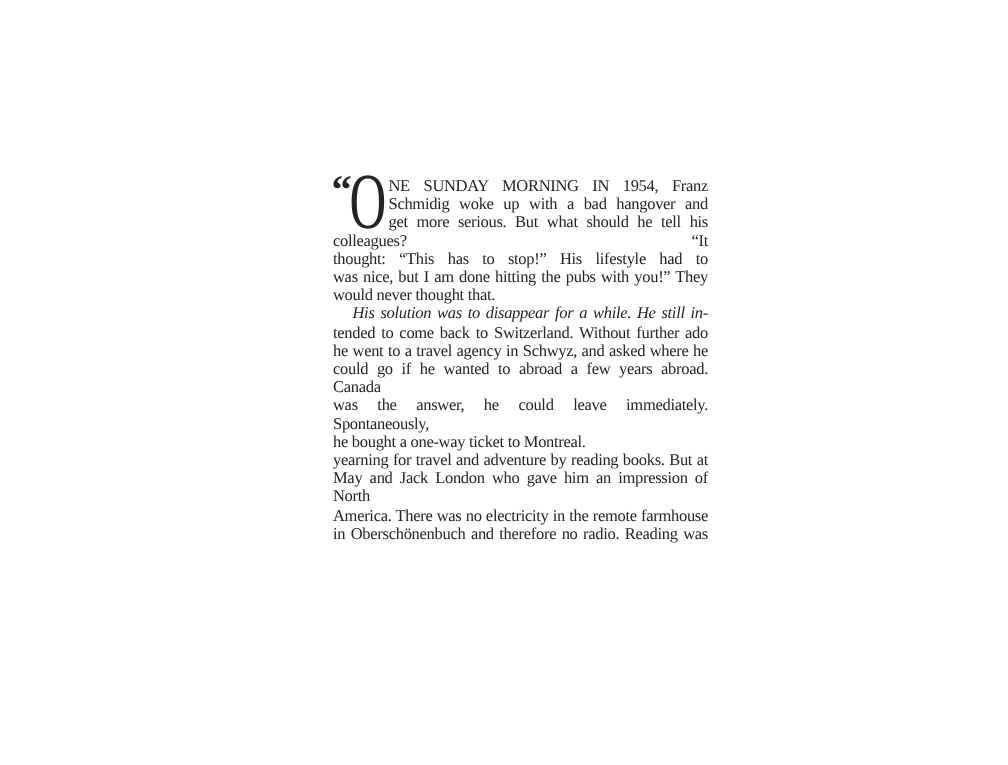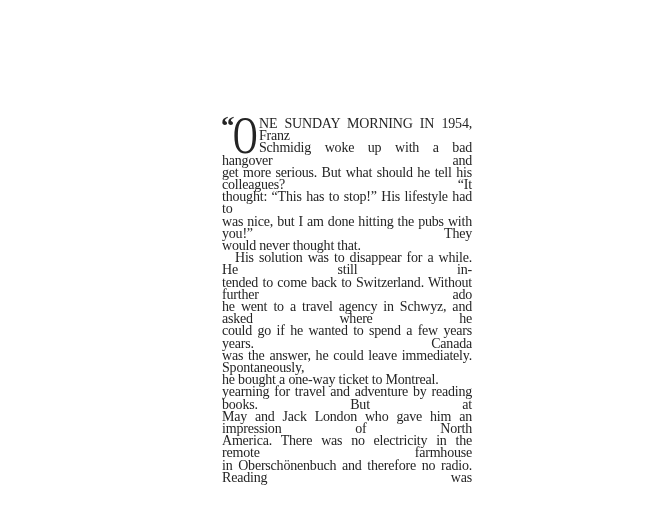--- a/index.html
+++ b/index.html
@@ -13,31 +13,31 @@
     color: #242424;
   }
   .textblock {
     position: absolute;
     left: 222px;
     top: 118px;
     width: 250px;
   }
   .para { margin: 0; padding: 0; }
   .line {
-    font-size: 14px;
+    font-size: 11px;
     line-height: 12.2px;
     letter-spacing: -0.2px;
     text-align: justify;
     text-align-last: justify;
     white-space: normal;
   }
   .line.last {
     text-align-last: left;
   }
-  .line.indent { text-indent: 13px; }
+  .line.indent { text-indent: 13px; font-style: italic; }
   .opener {
     float: left;
     width: 37px;
     height: 36px;
     position: relative;
   }
   .quote-mark {
     position: absolute;
     left: -1px;
     top: -5px;
@@ -73,21 +73,21 @@
         <div class="line">Schmidig woke up with a bad hangover and</div>
         <div class="line">get more serious. But what should he tell his colleagues? “It</div>
         <div class="line">thought: “This has to stop!” His lifestyle had to</div>
         <div class="line">was nice, but I am done hitting the pubs with you!” They</div>
         <div class="line last">would never thought that.</div>
       </div>
       <div class="para">
         <div class="line indent">His solution was to disappear for a while. He still in-</div>
         <div class="line">tended to come back to Switzerland. Without further ado</div>
         <div class="line">he went to a travel agency in Schwyz, and asked where he</div>
-        <div class="line">could go if he wanted to spend a few years years. Canada</div>
+        <div class="line">could go if he wanted to abroad a few years abroad. Canada</div>
         <div class="line">was the answer, he could leave immediately. Spontaneously,</div>
         <div class="line last">he bought a one-way ticket to Montreal.</div>
       </div>
       <div class="para">
         <div class="line">yearning for travel and adventure by reading books. But at</div>
         <div class="line">May and Jack London who gave him an impression of North</div>
         <div class="line">America. There was no electricity in the remote farmhouse</div>
         <div class="line">in Oberschönenbuch and therefore no radio. Reading was</div>
       </div>
     </div>

